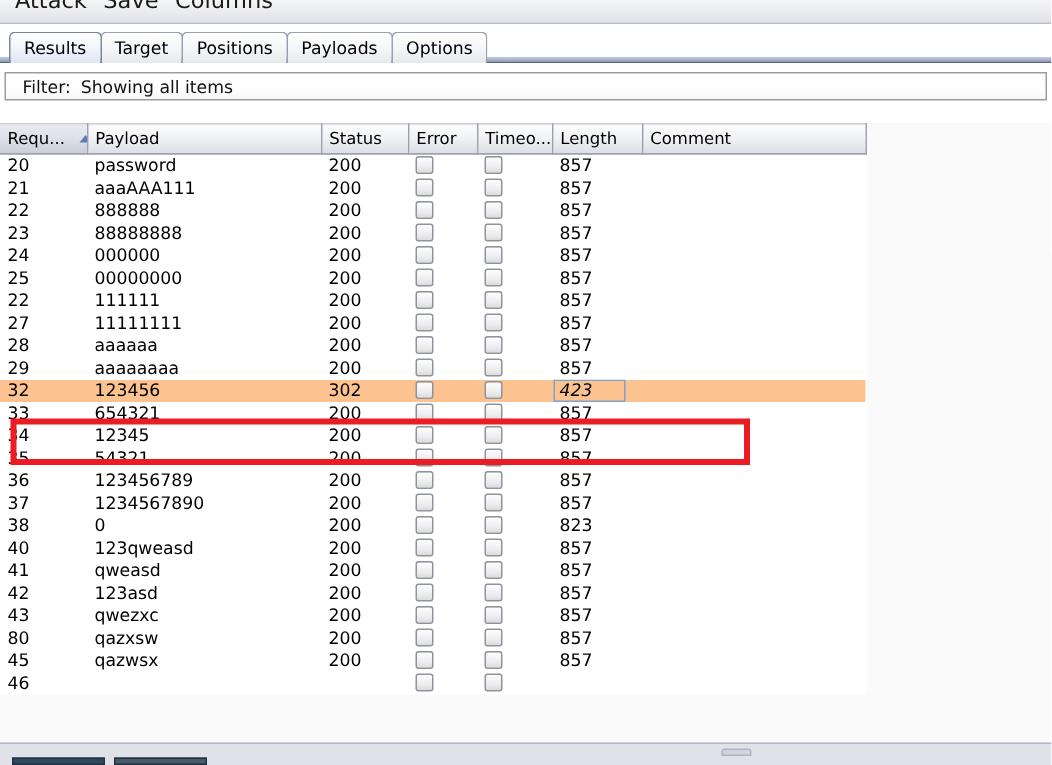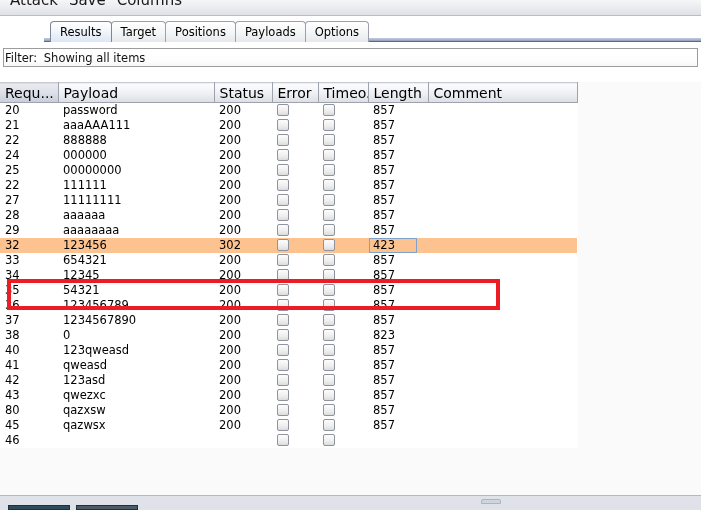--- a/index.html
+++ b/index.html
@@ -38,21 +38,20 @@
 
   
   .tabstrip {
     position: relative;
     height: 26px;
     background: #ffffff;
     display: flex;
     align-items: flex-end;
     padding-left: 6px;
     box-sizing: border-box;
-    margin-left: 44px;
   }
   .tabstrip::after {
     content: "";
     position: absolute;
     left: 0; right: 0; bottom: 0;
     height: 3px;
     background: linear-gradient(to bottom, #c3cbdd 0%, #aab6cf 55%, #8f9cb8 100%);
     border-bottom: 1px solid #5d6a85;
   }
   .tab {
@@ -83,21 +82,21 @@
   .filterwrap {
     padding: 6px 3px 5px 3px;
     background: #ffffff;
     box-sizing: border-box;
   }
   .filterbar {
     height: 19px;
     line-height: 18px;
     border: 1px solid #9c9c9c;
     background: linear-gradient(to bottom, #ffffff 0%, #fdfdfd 70%, #f7f7f7 100%);
-    padding-left: 1px;
+    padding-left: 11px;
     font-size: 11.5px;
     color: #111;
     box-sizing: border-box;
     cursor: default;
     overflow: hidden;
     white-space: nowrap;
   }
   .filter-label { margin-right: 3px; }
 
   
@@ -113,21 +112,21 @@
   table.grid {
     border-collapse: collapse;
     table-layout: fixed;
     width: 577px;
     background: #ffffff;
   }
   table.grid thead th {
     height: 20px;
     padding: 0 0 0 5px;
     margin: 0;
-    font-size: 14px;
+    font-size: 11px;
     font-weight: normal;
     text-align: left;
     color: #000;
     background: linear-gradient(to bottom, #fdfdfe 0%, #f0f1f4 48%, #dcdee4 100%);
     border-right: 1px solid #9ea2ad;
     border-bottom: 1px solid #9ea2ad;
     border-top: 1px solid #c9ccd4;
     white-space: nowrap;
     overflow: hidden;
     box-sizing: border-box;
@@ -189,20 +188,21 @@
 
   .len-cell-sel {
     display: inline-block;
     min-width: 48px;
     margin-left: -4px;
     padding: 0 3px;
     border: 1px solid #7fa2c8;
     background: transparent;
     line-height: 13px;
     box-sizing: border-box;
+    font-style: italic;
   }
 
   
   .annot-rect {
     position: absolute;
     left: 7px;
     top: 279px;
     width: 493px;
     height: 31px;
     border: 4px solid #ec1c24;
@@ -302,20 +302,29 @@
         <tr class="row">
           <td class="c-req">22</td>
           <td class="c-pay">888888</td>
           <td class="c-status">200</td>
           <td class="c-err"><span class="cb"></span></td>
           <td class="c-timeo"><span class="cb"></span></td>
           <td class="c-len">857</td>
           <td class="c-comm"></td>
         </tr>
         <tr class="row">
+          <td class="c-req">23</td>
+          <td class="c-pay">88888888</td>
+          <td class="c-status">200</td>
+          <td class="c-err"><span class="cb"></span></td>
+          <td class="c-timeo"><span class="cb"></span></td>
+          <td class="c-len">857</td>
+          <td class="c-comm"></td>
+        </tr>
+        <tr class="row">
           <td class="c-req">24</td>
           <td class="c-pay">000000</td>
           <td class="c-status">200</td>
           <td class="c-err"><span class="cb"></span></td>
           <td class="c-timeo"><span class="cb"></span></td>
           <td class="c-len">857</td>
           <td class="c-comm"></td>
         </tr>
         <tr class="row">
           <td class="c-req">25</td>

